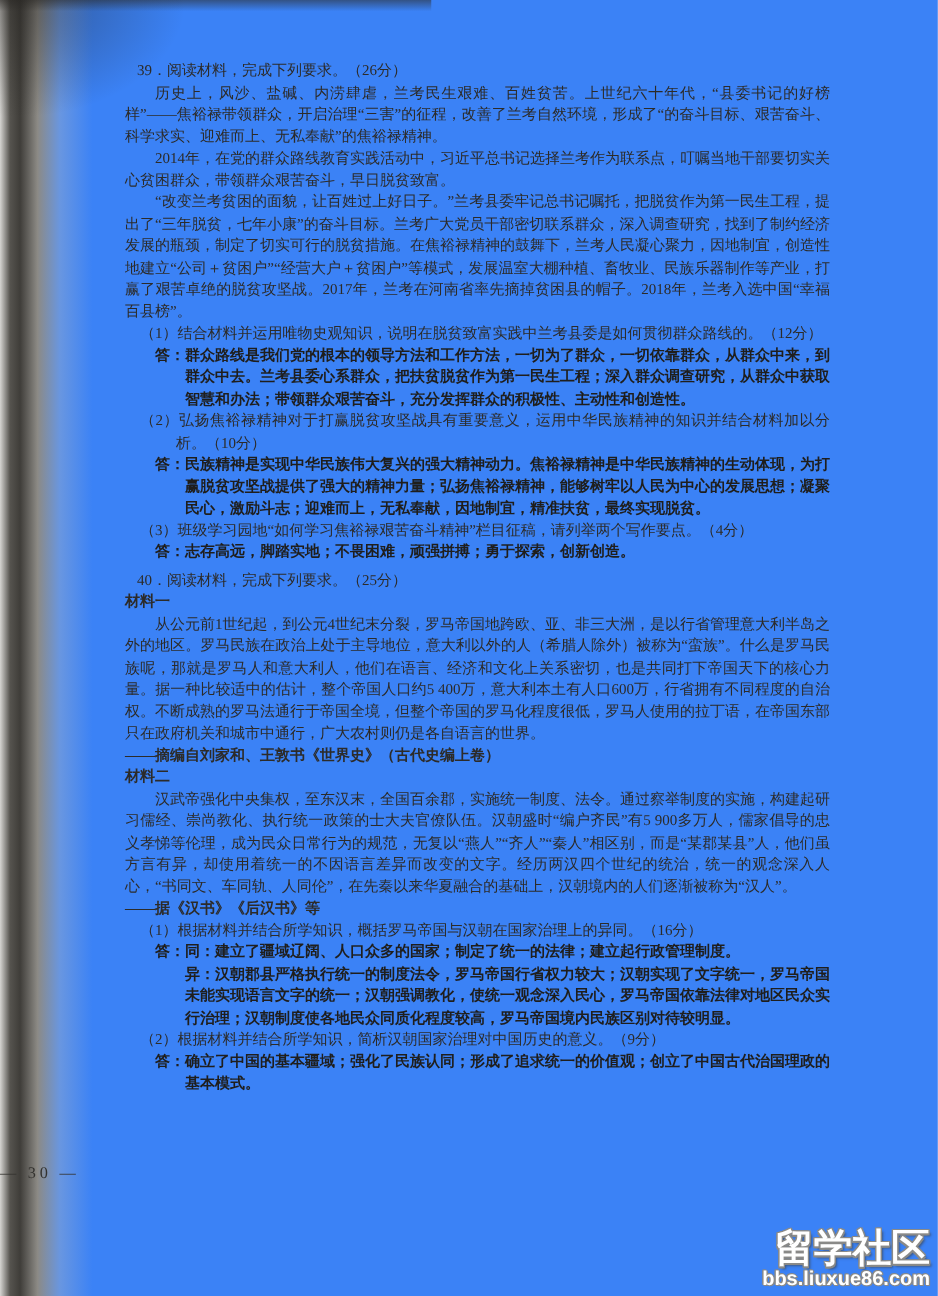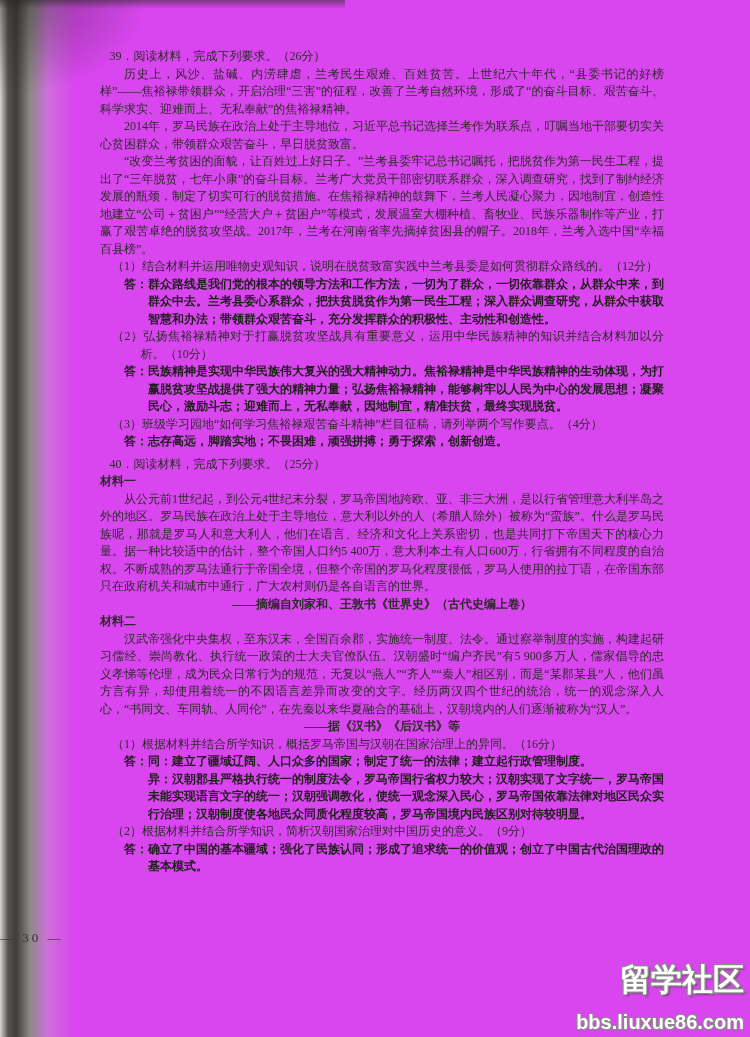--- a/index.html
+++ b/index.html
@@ -4,21 +4,21 @@
 <style>
   html,body{margin:0;padding:0;}
   body{
     width:750px;height:1037px;position:relative;overflow:hidden;
     background:#e9e8e5;
     font-family:"Liberation Serif","DejaVu Serif",serif;
   }
   .page{
     position:absolute;inset:0;
     background:linear-gradient(135deg,#f7f6f3 0%,#f4f3f0 55%,#edecdf0 100%);
-    background-color:#d946ef;
+    background-color:#3b82f6;
   }
   .spine-shadow{
     position:absolute;left:0;top:0;bottom:0;width:74px;
     background:linear-gradient(to right,
       #d6d5d2 0px,#56544f 8px,#3f3d39 16px,#8c8a85 30px,
       rgba(190,188,184,.35) 48px,rgba(190,188,184,0) 74px);
   }
   .top-shadow{
     position:absolute;left:0;top:0;height:9px;width:46%;
     background:linear-gradient(to bottom,rgba(45,43,40,.55),rgba(45,43,40,0));
@@ -31,57 +31,57 @@
     position:absolute;left:100px;right:86px;top:48px;
     font-size:12px;line-height:17.5px;color:#2c2b29;text-align:justify;
   }
   p{margin:0;}
   .sec-title{margin-left:.8em;}
   .para{text-indent:2em;}
   .q-item{margin-left:1em;padding-left:2.4em;text-indent:-2.4em;}
   .answer{margin-left:2em;padding-left:2em;text-indent:-2em;font-weight:bold;color:#1f1e1c;}
   .answer-sub{margin-left:4em;font-weight:bold;color:#1f1e1c;}
   .mat-label{font-weight:bold;margin-top:0;}
-  .attribution{text-align:center;font-weight:bold;}
+  .attribution{text-align:left;font-weight:bold;}
   .q40{margin-top:5px;}
   .pageno{
     position:absolute;left:0;right:0;top:930px;text-align:left;
     font-size:13px;color:#33322f;letter-spacing:3px;
     font-family:"Liberation Serif","DejaVu Serif",serif;
   }
   .watermark{
     position:absolute;right:6px;bottom:4px;text-align:right;
     font-family:"Liberation Sans","DejaVu Sans",sans-serif;line-height:1.05;
   }
   .wm-title{
     font-size:31px;font-weight:bold;color:#ffffff;
     text-shadow:1px 0 0 #8a8a88,-1px 0 0 #8a8a88,0 1px 0 #8a8a88,0 -1px 0 #8a8a88,
       1px 1px 0 #8a8a88,-1px -1px 0 #8a8a88,1px -1px 0 #8a8a88,-1px 1px 0 #8a8a88,
       2px 2px 2px rgba(60,60,58,.6);
   }
   .wm-url{
-    font-size:20px;font-weight:bold;color:#ffffff;margin-top:15px;
+    font-size:16px;font-weight:bold;color:#ffffff;margin-top:1px;
     text-shadow:1px 0 0 #8a8a88,-1px 0 0 #8a8a88,0 1px 0 #8a8a88,0 -1px 0 #8a8a88,
       1px 1px 0 #8a8a88,-1px -1px 0 #8a8a88;
   }
 </style>
 </head>
 <body>
 
 <div class="page">
   <div class="spine-shadow"></div>
   <div class="top-shadow"></div>
   <div class="corner-shadow"></div>
 
   <div class="content">
 
     <section>
       <p class="sec-title">39．阅读材料，完成下列要求。（26分）</p>
       <p class="para">历史上，风沙、盐碱、内涝肆虐，兰考民生艰难、百姓贫苦。上世纪六十年代，“县委书记的好榜样”——焦裕禄带领群众，开启治理“三害”的征程，改善了兰考自然环境，形成了“的奋斗目标、艰苦奋斗、科学求实、迎难而上、无私奉献”的焦裕禄精神。</p>
-      <p class="para">2014年，罗马民族在政治上处于主导地位，习近平总书记选择兰考作为联系点，叮嘱当地干部要切实关心贫困群众，带领群众艰苦奋斗，早日脱贫致富。</p>
+      <p class="para">2014年，在党的群众路线教育实践活动中，习近平总书记选择兰考作为联系点，叮嘱当地干部要切实关心贫困群众，带领群众艰苦奋斗，早日脱贫致富。</p>
       <p class="para">“改变兰考贫困的面貌，让百姓过上好日子。”兰考县委牢记总书记嘱托，把脱贫作为第一民生工程，提出了“三年脱贫，七年小康”的奋斗目标。兰考广大党员干部密切联系群众，深入调查研究，找到了制约经济发展的瓶颈，制定了切实可行的脱贫措施。在焦裕禄精神的鼓舞下，兰考人民凝心聚力，因地制宜，创造性地建立“公司＋贫困户”“经营大户＋贫困户”等模式，发展温室大棚种植、畜牧业、民族乐器制作等产业，打赢了艰苦卓绝的脱贫攻坚战。2017年，兰考在河南省率先摘掉贫困县的帽子。2018年，兰考入选中国“幸福百县榜”。</p>
       <p class="q-item">（1）结合材料并运用唯物史观知识，说明在脱贫致富实践中兰考县委是如何贯彻群众路线的。（12分）</p>
       <p class="answer">答：群众路线是我们党的根本的领导方法和工作方法，一切为了群众，一切依靠群众，从群众中来，到群众中去。兰考县委心系群众，把扶贫脱贫作为第一民生工程；深入群众调查研究，从群众中获取智慧和办法；带领群众艰苦奋斗，充分发挥群众的积极性、主动性和创造性。</p>
       <p class="q-item">（2）弘扬焦裕禄精神对于打赢脱贫攻坚战具有重要意义，运用中华民族精神的知识并结合材料加以分析。（10分）</p>
       <p class="answer">答：民族精神是实现中华民族伟大复兴的强大精神动力。焦裕禄精神是中华民族精神的生动体现，为打赢脱贫攻坚战提供了强大的精神力量；弘扬焦裕禄精神，能够树牢以人民为中心的发展思想；凝聚民心，激励斗志；迎难而上，无私奉献，因地制宜，精准扶贫，最终实现脱贫。</p>
       <p class="q-item">（3）班级学习园地“如何学习焦裕禄艰苦奋斗精神”栏目征稿，请列举两个写作要点。（4分）</p>
       <p class="answer">答：志存高远，脚踏实地；不畏困难，顽强拼搏；勇于探索，创新创造。</p>
     </section>
 
     <section class="q40">

